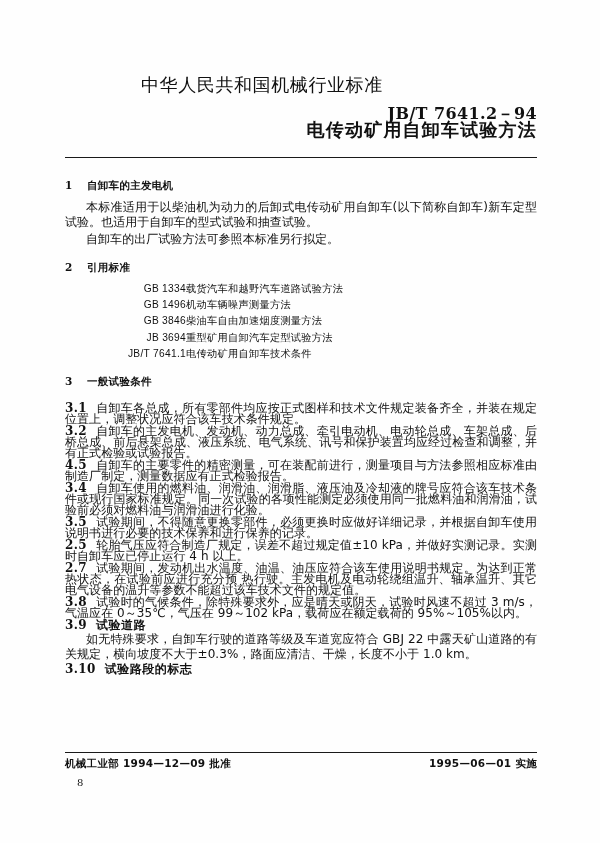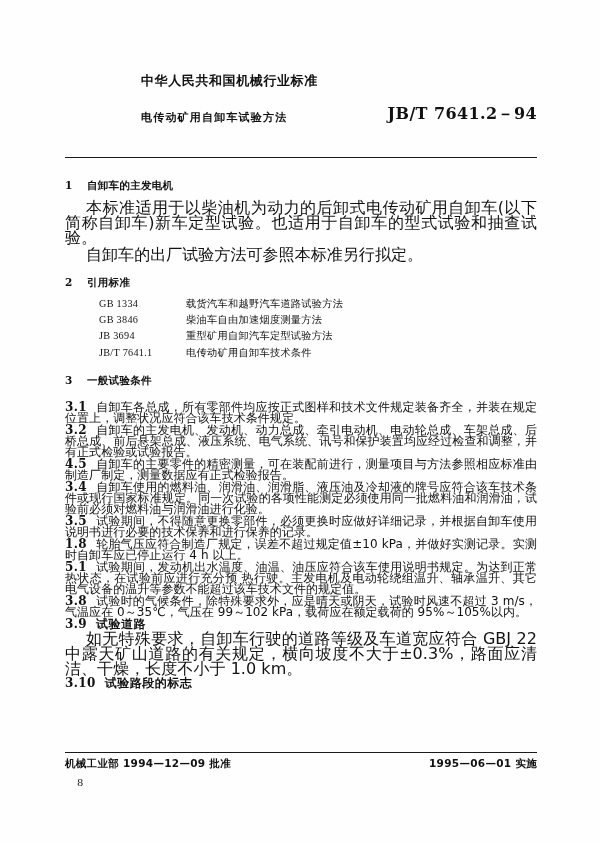--- a/index.html
+++ b/index.html
@@ -29,43 +29,44 @@
     height: 843px;
   }
   
   .masthead {
     position: absolute;
     left: 0;
     top: 72px;
     width: 472px;
   }
   .std-org {
-    font-size: 13px;
-    font-weight: bold;
+    font-size: 18px;
+    font-weight: normal;
     letter-spacing: 0.6px;
     margin-left: 76px;
     line-height: 1.4;
   }
   .std-code {
     position: absolute;
     right: 0;
     top: 32px;
     font-size: 16px;
     font-weight: bold;
     font-family: "DejaVu Serif", "Liberation Serif", serif;
     letter-spacing: 0.4px;
     white-space: nowrap;
   }
   .std-title {
-    font-size: 11px;
+    font-size: 18px;
     font-weight: bold;
     letter-spacing: 1.2px;
     margin-left: 76px;
     margin-top: 20px;
     line-height: 1.4;
+    text-align: right;
   }
   .rule-top {
     position: absolute;
     left: 0;
     top: 157px;
     width: 472px;
     height: 0;
     border-top: 1.6px solid #1a1a1a;
   }
   .rule-bottom {
@@ -89,21 +90,21 @@
     letter-spacing: 0.3px;
     margin: 0 0 6px 0;
     line-height: 1.5;
   }
   .h2 .num {
     display: inline-block;
     width: 22px;
     font-family: "DejaVu Serif", "Liberation Serif", serif;
   }
   .para {
-    font-size: 16px;
+    font-size: 12px;
     line-height: 15.1px;
     margin: 0 0 2px 0;
     text-align: justify;
     text-justify: inter-ideograph;
     letter-spacing: 0.05px;
   }
   .para.indent {
     text-indent: 21px;
   }
   .clause {
@@ -136,23 +137,24 @@
   }
   .refs tr td {
     padding: 0 0 1.5px 0;
     font-size: 10.2px;
     line-height: 14.8px;
     vertical-align: top;
   }
   .refs td.code {
     width: 87px;
     padding-left: 34px;
-    font-family: Liberation Serif, serif;
-    letter-spacing: 0.3px;
-    white-space: nowrap;
+    font-family: Liberation Sans, sans-serif;
+    letter-spacing: 0.3px;
+    white-space: nowrap;
+    text-align: right;
   }
   .refs td.title {
     letter-spacing: 0.3px;
   }
   
   .footer {
     position: absolute;
     left: 0;
     top: 757px;
     width: 472px;
@@ -210,20 +212,24 @@
         <span class="num">2</span><span>引用标准</span>
       </div>
 
       <table class="refs">
         <tbody>
           <tr>
             <td class="code">GB 1334</td>
             <td class="title">载货汽车和越野汽车道路试验方法</td>
           </tr>
           <tr>
+            <td class="code">GB 1496</td>
+            <td class="title">机动车辆噪声测量方法</td>
+          </tr>
+          <tr>
             <td class="code">GB 3846</td>
             <td class="title">柴油车自由加速烟度测量方法</td>
           </tr>
           <tr>
             <td class="code">JB 3694</td>
             <td class="title">重型矿用自卸汽车定型试验方法</td>
           </tr>
           <tr>
             <td class="code">JB/T 7641.1</td>
             <td class="title">电传动矿用自卸车技术条件</td>
@@ -242,23 +248,23 @@
       <p class="clause"><span class="cnum">3.1</span><span class="ctext">自卸车各总成，所有零部件均应按正式图样和技术文件规定装备齐全，并装在规定位置上，调整状况应符合该车技术条件规定。</span></p>
 
       <p class="clause"><span class="cnum">3.2</span><span class="ctext">自卸车的主发电机、发动机、动力总成、牵引电动机、电动轮总成、车架总成、后桥总成、前后悬架总成、液压系统、电气系统、讯号和保护装置均应经过检查和调整，并有正式检验或试验报告。</span></p>
 
       <p class="clause"><span class="cnum">4.5</span><span class="ctext">自卸车的主要零件的精密测量，可在装配前进行，测量项目与方法参照相应标准由制造厂制定，测量数据应有正式检验报告。</span></p>
 
       <p class="clause"><span class="cnum">3.4</span><span class="ctext">自卸车使用的燃料油、润滑油、润滑脂、液压油及冷却液的牌号应符合该车技术条件或现行国家标准规定。同一次试验的各项性能测定必须使用同一批燃料油和润滑油，试验前必须对燃料油与润滑油进行化验。</span></p>
 
       <p class="clause"><span class="cnum">3.5</span><span class="ctext">试验期间，不得随意更换零部件，必须更换时应做好详细记录，并根据自卸车使用说明书进行必要的技术保养和进行保养的记录。</span></p>
 
-      <p class="clause"><span class="cnum">1.8</span><span class="ctext">轮胎气压应符合制造厂规定，误差不超过规定值±10 kPa，并做好实测记录。实测时自卸车应已停止运行 4 h 以上。</span></p>
-
-      <p class="clause"><span class="cnum">5.1</span><span class="ctext">试验期间，发动机出水温度、油温、油压应符合该车使用说明书规定。为达到正常热状态，在试验前应进行充分预 热行驶。主发电机及电动轮绕组温升、轴承温升、其它电气设备的温升等参数不能超过该车技术文件的规定值。</span></p>
+      <p class="clause"><span class="cnum">2.5</span><span class="ctext">轮胎气压应符合制造厂规定，误差不超过规定值±10 kPa，并做好实测记录。实测时自卸车应已停止运行 4 h 以上。</span></p>
+
+      <p class="clause"><span class="cnum">2.7</span><span class="ctext">试验期间，发动机出水温度、油温、油压应符合该车使用说明书规定。为达到正常热状态，在试验前应进行充分预 热行驶。主发电机及电动轮绕组温升、轴承温升、其它电气设备的温升等参数不能超过该车技术文件的规定值。</span></p>
 
       <p class="clause"><span class="cnum">3.8</span><span class="ctext">试验时的气候条件，除特殊要求外，应是晴天或阴天，试验时风速不超过 3 m/s，气温应在 0～35℃，气压在 99～102 kPa，载荷应在额定载荷的 95%～105%以内。</span></p>
 
       <p class="clause heading-only"><span class="cnum">3.9</span><span class="ctext">试验道路</span></p>
 
       <p class="para indent">如无特殊要求，自卸车行驶的道路等级及车道宽应符合 GBJ 22 中露天矿山道路的有关规定，横向坡度不大于±0.3%，路面应清洁、干燥，长度不小于 1.0 km。</p>
 
       <p class="clause heading-only"><span class="cnum">3.10</span><span class="ctext">试验路段的标志</span></p>
 
     </div>

